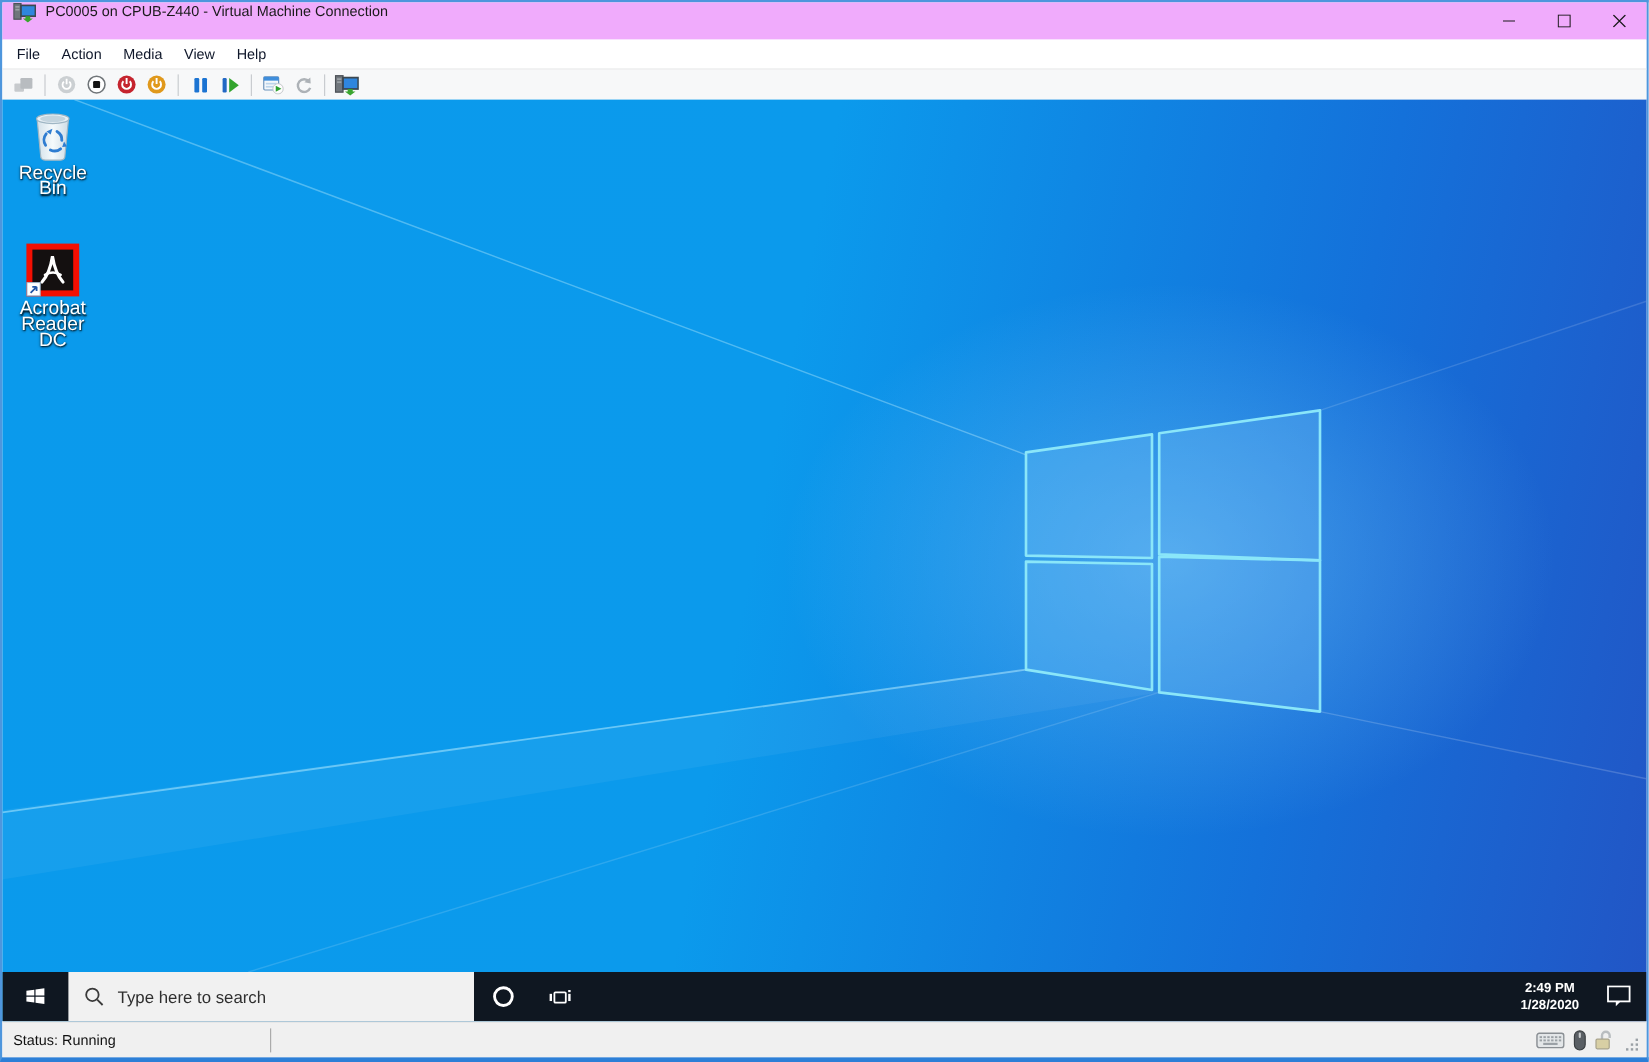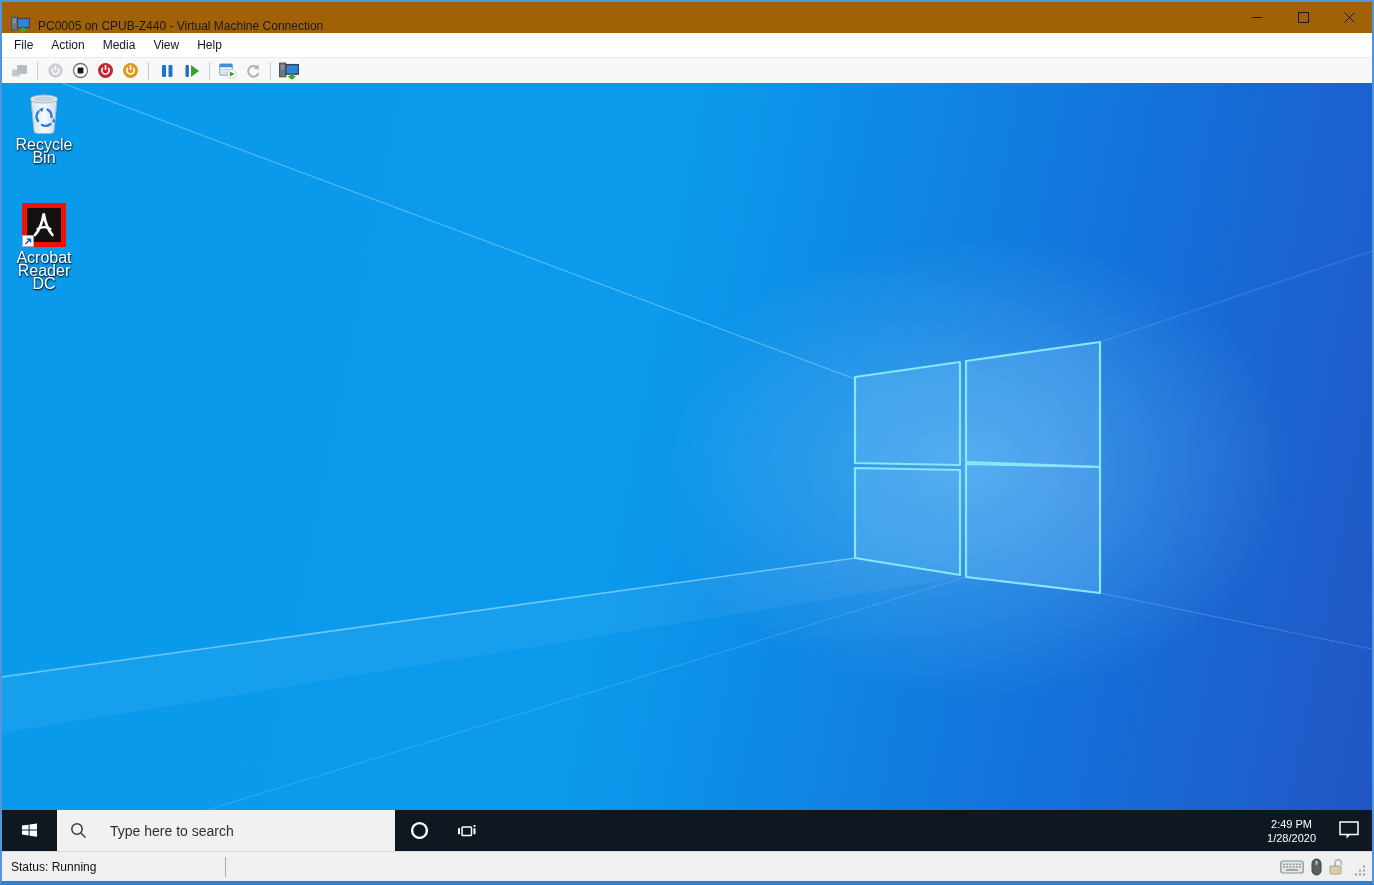--- a/index.html
+++ b/index.html
@@ -6,21 +6,21 @@
   html,body { width: 1374px; height: 885px; }
   body { font-family: "Liberation Sans", "DejaVu Sans", sans-serif; }
 
   .vm-window{
     width:1374px; height:885px;
     border:2px solid #4e96dd; border-bottom:4px solid #2d7fd7;
     background:#fff; display:flex; flex-direction:column;
   }
 
   
-  .titlebar{ height:31px; display:flex; align-items:flex-end; padding-left:9px; background:#a16207; flex:0 0 auto; }
+  .titlebar{ height:31px; display:flex; align-items:flex-start; padding-left:9px; background:#f0abfc; flex:0 0 auto; }
   .titlebar .app-icon{ margin-right:8px; display:flex; }
   .titlebar .title-text{ font-size:12px; color:#1a1a1a; }
   .win-controls{ margin-left:auto; display:flex; height:100%; }
   .win-btn{ width:46px; height:100%; display:flex; align-items:center; justify-content:center; background:transparent; border:none; cursor:pointer; }
 
   
   .menubar{ height:24px; display:flex; align-items:center; padding-left:3px; background:#fff; flex:0 0 auto; }
   .menu-item{ font-size:12px; color:#0f172a; padding:3px 9px; cursor:default; }
 
   
@@ -42,25 +42,25 @@
     margin-top:3px; font-size:16px; line-height:13px; color:#fff; text-align:center;
     text-shadow:0 1px 2px rgba(0,0,0,0.85), 1px 1px 1px rgba(0,0,0,0.5);
   }
   .icon-recycle{ left:3px; top:8px; }
   .icon-acrobat{ left:3px; top:119px; }
 
   
   .taskbar{ position:absolute; left:0; bottom:0; width:100%; height:41px; background:#0f1721; display:flex; align-items:stretch; }
   .tb-start{ width:55px; display:flex; align-items:center; justify-content:center; background:transparent; border:none; }
   .tb-search{ width:338px; background:#f1f1f1; display:flex; align-items:center; padding-left:13px; }
-  .tb-search input{ border:none; background:transparent; outline:none; font-size:14px; color:#2f2f2f; width:280px; margin-left:23px; font-family:"Liberation Sans","DejaVu Sans",sans-serif; }
+  .tb-search input{ border:none; background:transparent; outline:none; font-size:14px; color:#2f2f2f; width:280px; margin-left:11px; font-family:"Liberation Sans","DejaVu Sans",sans-serif; }
   .tb-search input::placeholder{ color:#2f2f2f; opacity:1; }
   .tb-round{ width:48px; display:flex; align-items:center; justify-content:center; background:transparent; border:none; }
   .tb-spacer{ flex:1; }
-  .tb-clock{ display:flex; flex-direction:column; align-items:center; justify-content:center; color:#fff; font-size:11px; line-height:14px; padding:0 10px; cursor:pointer; }
+  .tb-clock{ display:flex; flex-direction:column; align-items:center; justify-content:center; color:#fff; font-size:11px; line-height:14px; padding:0 10px; cursor:pointer;font-weight:bold; }
   .tb-action{ width:46px; display:flex; align-items:center; justify-content:center; background:transparent; border:none; }
 
   
   .statusbar{ height:30px; background:#f0f0f0; border-top:1px solid #d9d9d9; display:flex; align-items:center; padding:0 6px 0 9px; flex:0 0 auto;gap:44px; }
   .status-text{ font-size:12px; color:#111; width:170px; }
   .status-sep{ width:1px; height:20px; background:#ababab; }
   .status-right{ margin-left:auto; display:flex; align-items:center; gap:7px; }
   .grip{ align-self:flex-end; margin-left:3px; }
 </style>
 </head>

